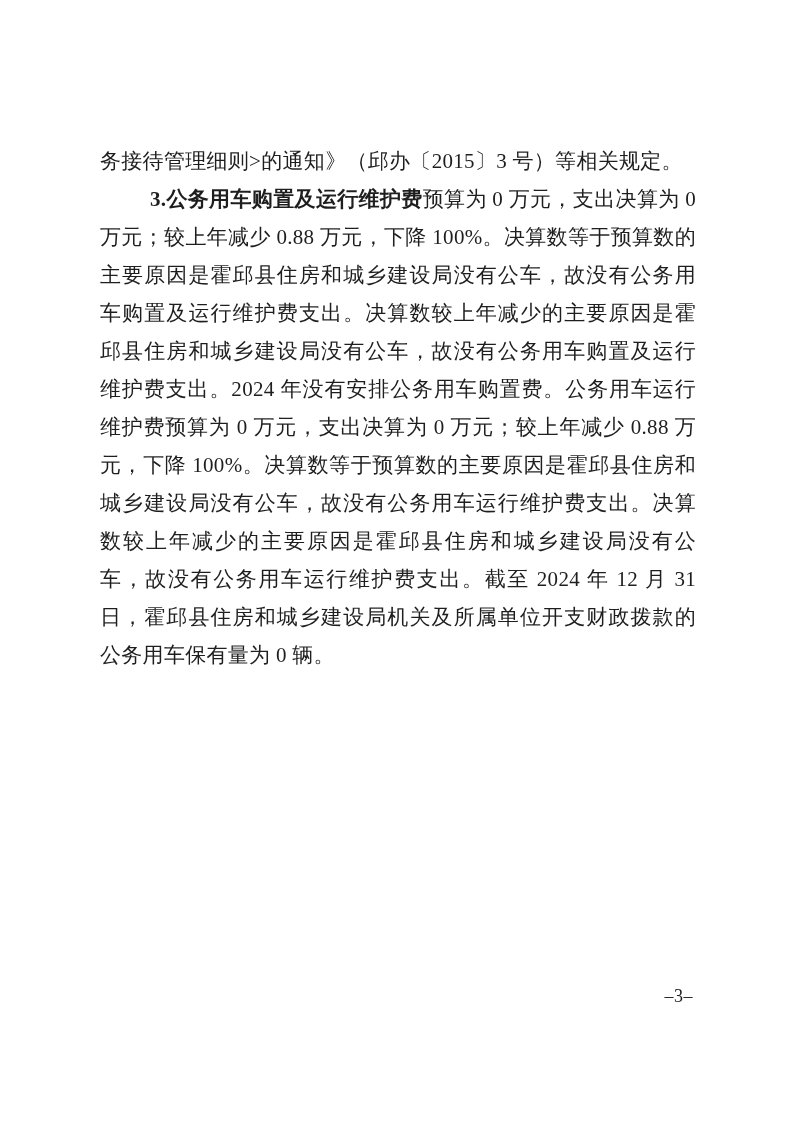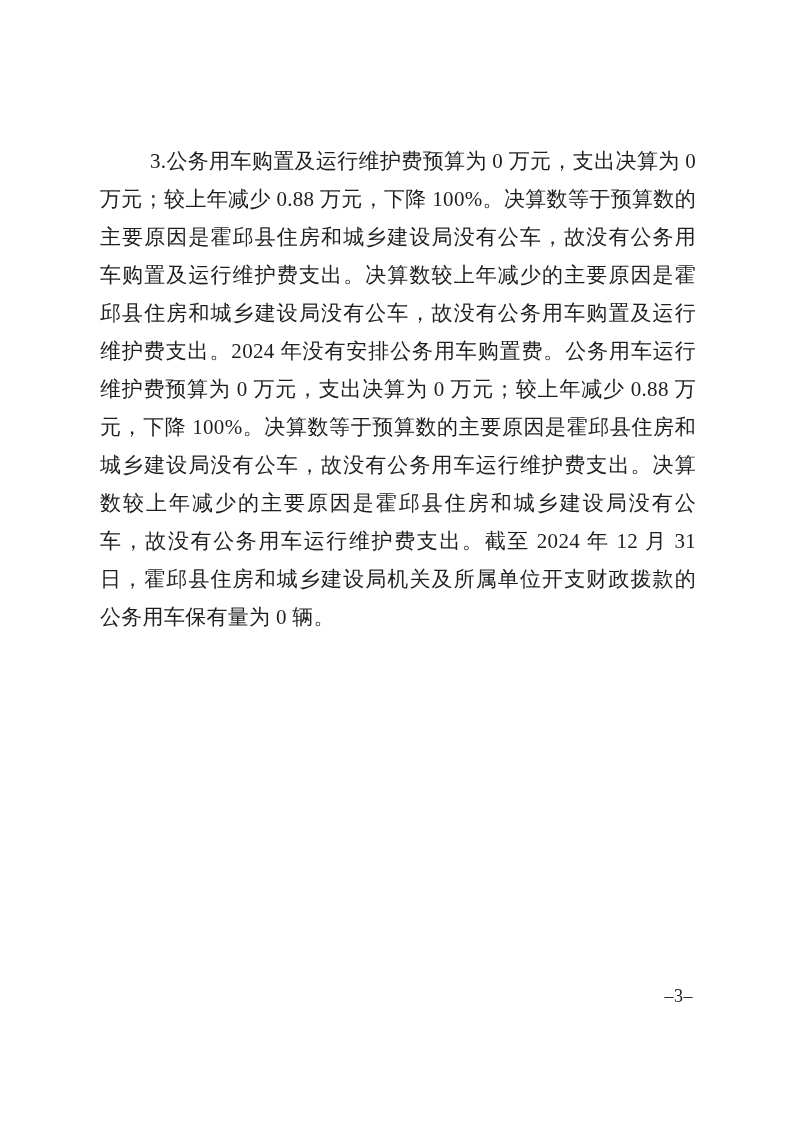--- a/index.html
+++ b/index.html
@@ -29,33 +29,34 @@
     letter-spacing: 0.3px;
   }
   .para {
     margin: 0;
     padding: 0;
   }
   .para.indent {
     text-indent: 50px;
   }
   .lead-bold {
-    font-weight: normal;
+    font-weight: bold;
   }
   .page-number {
     position: absolute;
     top: 986px;
     right: 100px;
     font-size: 18px;
     line-height: 20px;
     color: #1e1e1e;
     letter-spacing: 0.5px;
   }
 </style>
 </head>
 <body>
 
 <div class="page">
   <div class="content">
+    <p class="para">务接待管理细则&gt;的通知》（邱办〔2015〕3 号）等相关规定。</p>
     <p class="para indent"><span class="lead-bold">3.公务用车购置及运行维护费</span><span>预算为 0 万元，支出决算为 0 万元；较上年减少 0.88 万元，下降 100%。决算数等于预算数的主要原因是霍邱县住房和城乡建设局没有公车，故没有公务用车购置及运行维护费支出。决算数较上年减少的主要原因是霍邱县住房和城乡建设局没有公车，故没有公务用车购置及运行维护费支出。2024 年没有安排公务用车购置费。公务用车运行维护费预算为 0 万元，支出决算为 0 万元；较上年减少 0.88 万元，下降 100%。决算数等于预算数的主要原因是霍邱县住房和城乡建设局没有公车，故没有公务用车运行维护费支出。决算数较上年减少的主要原因是霍邱县住房和城乡建设局没有公车，故没有公务用车运行维护费支出。截至 2024 年 12 月 31 日，霍邱县住房和城乡建设局机关及所属单位开支财政拨款的公务用车保有量为 0 辆。</span></p>
   </div>
   <div class="page-number">–3–</div>
 </div>
 
 </body></html>

